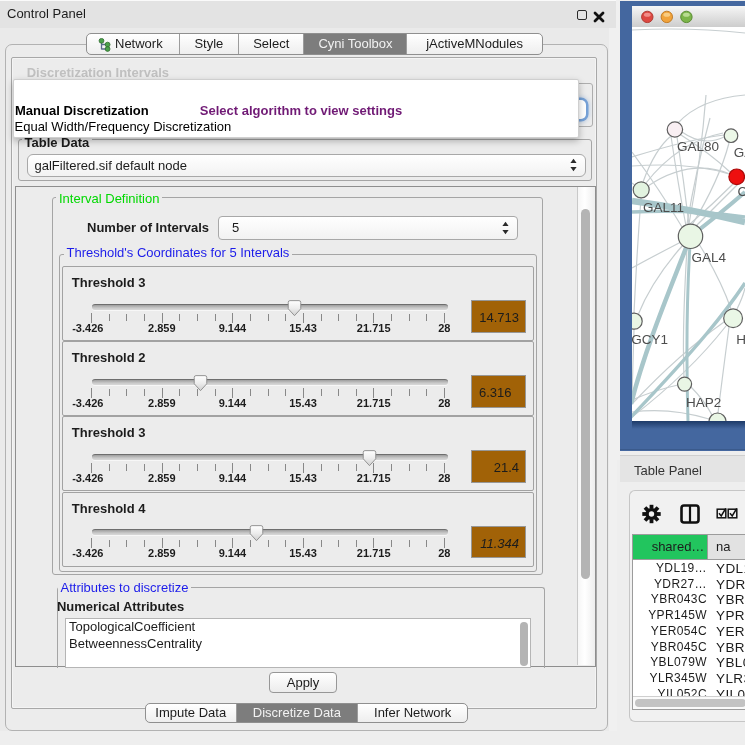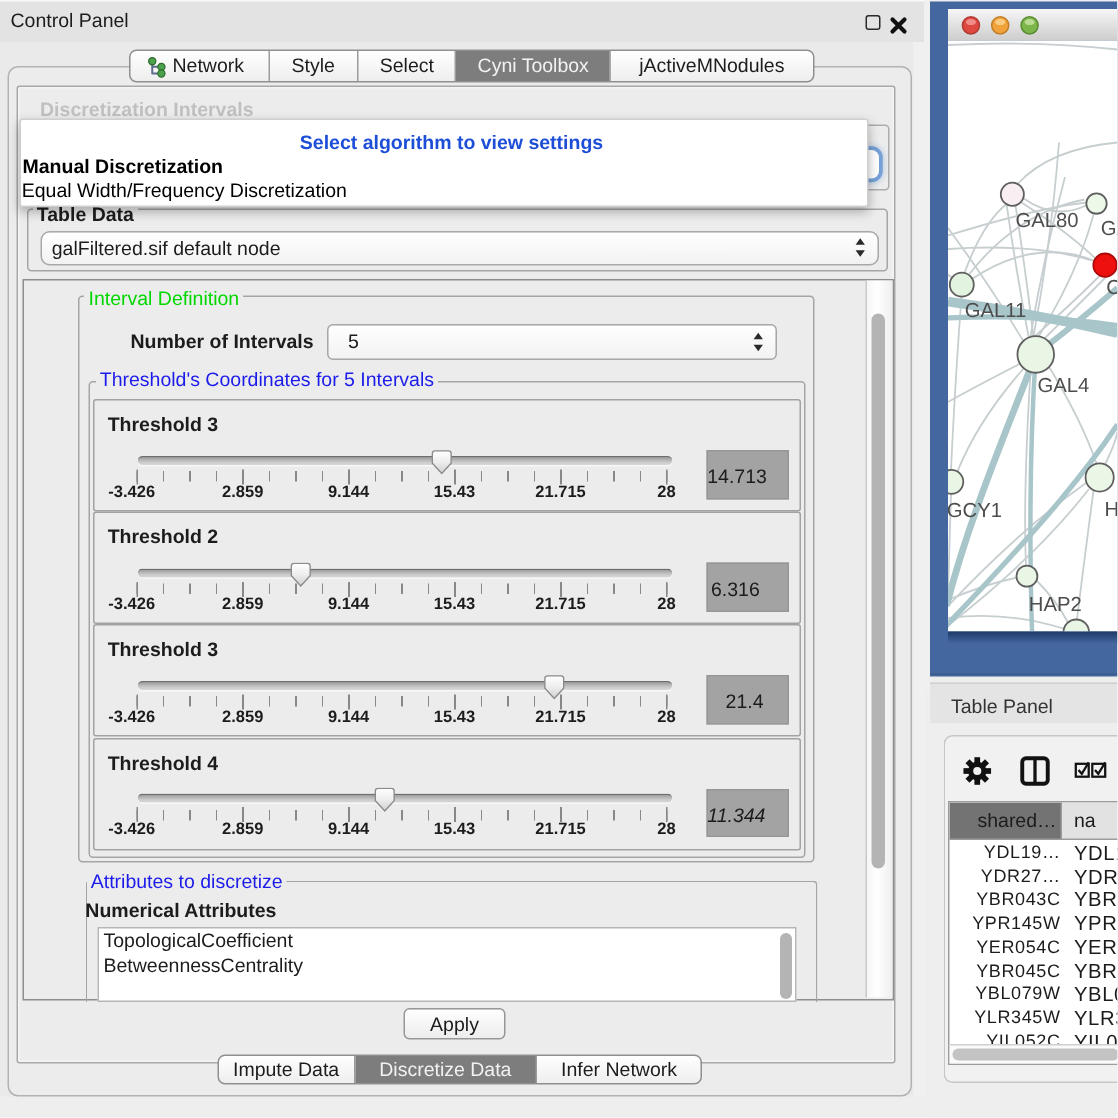--- a/index.html
+++ b/index.html
@@ -10,22 +10,22 @@
 .grpTitle{position:absolute;background:#ececec;padding:0 3px;line-height:13px;}
 .combo{position:absolute;background:linear-gradient(#ffffff,#f2f2f2);border:1px solid #a8a8a8;border-radius:4px;}
 .comboArrows{position:absolute;right:7px;top:3.5px;width:9px;height:14px;}
 .seg{position:absolute;display:flex;background:linear-gradient(#ffffff,#eeeeee);border:1px solid #8f8f8f;border-radius:5px;overflow:hidden;}
 .seg .s{line-height:20px;border-right:1px solid #9c9c9c;white-space:nowrap;}
 .seg .s:last-child{border-right:none;}
 .seg .sel{background:#7d7d7d;color:#f2f2f2;}
 .thr{position:absolute;border:1px solid #a2a2a2;border-radius:2px;background:#ececec;}
 .track{position:absolute;height:6px;border-radius:3px;border-top:1px solid #6e6e6e;box-sizing:border-box;background:linear-gradient(#9e9e9e,#c9c9c9 60%,#d9d9d9);box-shadow:0 1px 0 #f7f7f7;}
 .thumb{position:absolute;width:15px;height:17px;}
-.valbox{position:absolute;width:55.5px;height:32.5px;background:#a3a3a3;border:1px solid #979797;
-  text-align:right;line-height:34.5px;padding-right:16px;box-sizing:border-box;}
+.valbox{position:absolute;width:55.5px;height:32.5px;background:#a16207;border:1px solid #979797;
+  text-align:right;line-height:34.5px;padding-right:6px;box-sizing:border-box;}
 .ticklab{position:absolute;font-size:11px;font-weight:bold;transform:translateX(-50%);white-space:nowrap;}
 .vscrthumb{position:absolute;background:#b4b4b4;border-radius:4.5px;}
 </style>
 </head>
 <body>
 <div id="root">
 
 <div class="abs" style="left:0;top:0;width:616px;height:731px;background:#eaeaea;"></div>
 <div class="abs" style="left:0;top:0;width:616px;height:27px;background:#e3e3e3;border-top:1px solid #fafafa;"></div>
 <div class="abs" style="left:608.5px;top:28px;width:8px;height:703px;background:#f0f0f0;"></div>
@@ -198,21 +198,21 @@
 <div class="seg" style="left:144.6px;top:703px;height:18px;">
   <div class="s" style="width:91.3px;line-height:18px;padding:0;box-sizing:border-box;text-align:center;">Impute Data</div>
   <div class="s sel" style="width:121px;line-height:18px;padding:0;box-sizing:border-box;text-align:center;">Discretize Data</div>
   <div class="s" style="width:109.6px;line-height:18px;padding:0;box-sizing:border-box;text-align:center;border-right:none;">Infer Network</div>
 </div>
 
 <div class="abs" style="left:616px;top:0;width:5px;height:460px;background:#f0f0f0;"></div>
 
 <div class="abs" style="left:13px;top:79px;width:564px;height:57px;background:#ffffff;border:1px solid #cfcfcf;border-radius:2px;box-shadow:0 3px 7px rgba(0,0,0,0.28);"></div>
 <div class="abs" style="left:13px;top:79px;width:564px;height:57px;">
-  <div class="abs" style="left:6px;top:8px;width:564px;text-align:center;color:#1d4ed8;font-weight:bold;">Select algorithm to view settings</div>
+  <div class="abs" style="left:6px;top:24px;width:564px;text-align:center;color:#701a75;font-weight:bold;">Select algorithm to view settings</div>
   <div class="abs" style="left:2px;top:24px;font-weight:bold;color:#000;">Manual Discretization</div>
   <div class="abs" style="left:1.5px;top:39.5px;color:#000;">Equal Width/Frequency Discretization</div>
 </div>
 
 <div class="abs" style="left:620.4px;top:0.5px;width:124.6px;height:450px;background:#44679f;"></div>
 <div class="abs" style="left:620.4px;top:448.5px;width:124.6px;height:1.5px;background:#3a5a8c;"></div>
 <div class="abs" style="left:632px;top:6px;width:113px;height:21px;background:linear-gradient(#f6f6f6,#cdcdcd);border-bottom:1px solid #919191;"></div>
 
 <svg class="abs" style="left:632px;top:6px;" width="113" height="21" viewBox="0 0 113 21">
   <circle cx="15.3" cy="10.9" r="5.7" fill="#dd4841" stroke="#b03c34" stroke-width="1"></circle>
@@ -320,21 +320,21 @@
 
   <g stroke="#111" fill="none">
     <rect x="88.2" y="19.2" width="8.6" height="8.6" stroke-width="1.5"></rect>
     <path d="M90 23.3 l2.2 2.6 l4.6 -7.6" stroke-width="1.5"></path>
     <rect x="99.2" y="19.2" width="8.6" height="8.6" stroke-width="1.5"></rect>
     <path d="M101 23.3 l2.2 2.6 l4.6 -7.6" stroke-width="1.5"></path>
   </g>
 </svg>
 
 <div class="abs" style="left:632px;top:534px;width:113px;height:174px;background:#ffffff;border:1px solid #9c9c9c;border-right:none;overflow:hidden;">
-  <div style="position:absolute;left:0;top:0;width:74px;height:24px;background:#737373;border-right:1px solid #9c9c9c;border-bottom:1px solid #9c9c9c;text-align:center;line-height:24px;text-indent:16px;">shared…</div>
+  <div style="position:absolute;left:0;top:0;width:74px;height:24px;background:#22c55e;border-right:1px solid #9c9c9c;border-bottom:1px solid #9c9c9c;text-align:center;line-height:24px;text-indent:16px;">shared…</div>
   <div style="position:absolute;left:75px;top:0;width:60px;height:24px;background:#e2e2e2;border-bottom:1px solid #9c9c9c;line-height:24px;padding-left:8px;">na</div>
   <div style="position:absolute;left:0;top:26px;width:74px;text-align:right;line-height:15.7px;font-size:12px;letter-spacing:0.4px;">
     YDL19…<br>YDR27…<br>YBR043C<br>YPR145W<br>YER054C<br>YBR045C<br>YBL079W<br>YLR345W<br>YIL052C
   </div>
   <div style="position:absolute;left:83px;top:26px;line-height:15.7px;font-size:13.5px;letter-spacing:0.4px;">
     YDL1<br>YDR2<br>YBR0<br>YPR1<br>YER0<br>YBR0<br>YBL0<br>YLR3<br>YIL0
   </div>
   <div style="position:absolute;left:0;top:161px;width:113px;height:13px;background:#fafafa;border-top:1px solid #cfcfcf;">
     <div style="position:absolute;left:2px;top:1.5px;width:111px;height:8px;background:#c3c3c3;border-radius:4px;"></div>
   </div>

